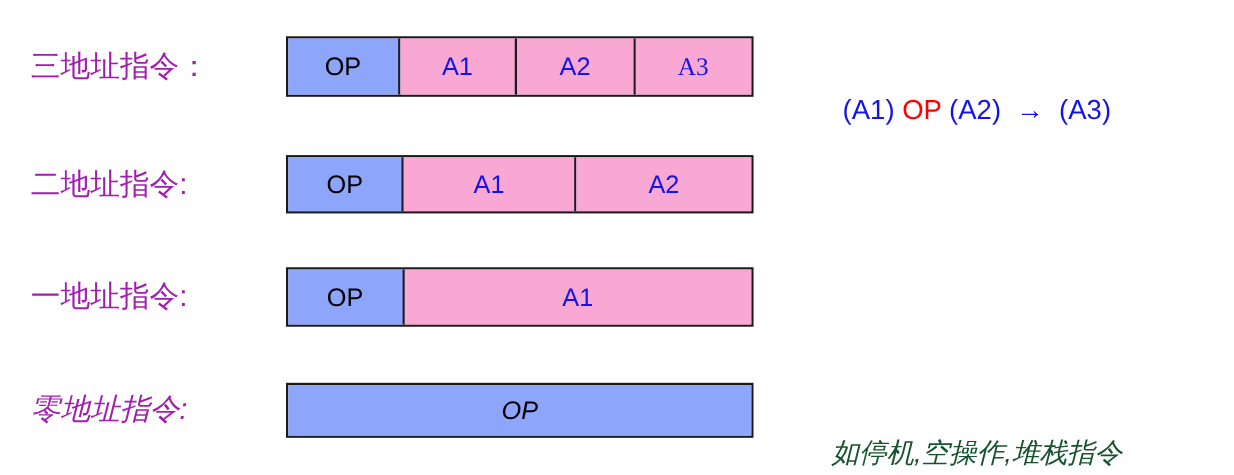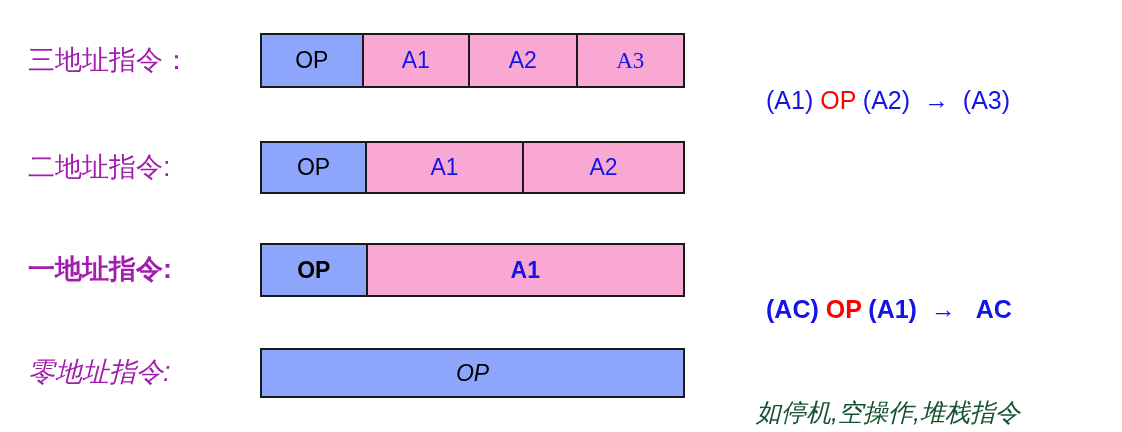--- a/index.html
+++ b/index.html
@@ -94,27 +94,26 @@
     <div class="expr" style="top: 15px;"><span>(A1) </span><span class="opword">OP</span><span> (A2)  </span><span class="arrow">→</span><span>  (A3)</span></div>
   </div>
 <div class="row" style="top: 141px; height: 53px;">
     <div class="row-label" style="top: 13px;">二地址指令:</div>
     <div class="bar" style="height: 53px;">
       <div class="cell op" style="flex: 105 0 0px;">OP</div>
       <div class="cell" style="flex: 158 0 0px;">A1</div>
       <div class="cell" style="flex: 162 0 0px;">A2</div>
     </div>
   </div>
-<div class="row" style="top: 243px; height: 54px; font-weight: bold;">
+<div class="row" style="top: 243px; height: 54px;">
     <div class="row-label" style="top: 13px;">一地址指令:</div>
     <div class="bar" style="height: 54px;">
       <div class="cell op" style="flex: 105 0 0px;">OP</div>
       <div class="cell" style="flex: 320 0 0px;">A1</div>
     </div>
-    <div class="expr" style="top: 14px;"><span>(AC) </span><span class="opword">OP</span><span> (A1)  </span><span class="arrow">→</span><span>   AC</span></div>
   </div>
 <div class="row" style="top: 348px; height: 50px; font-style: italic;">
     <div class="row-label" style="top: 11px;">零地址指令:</div>
     <div class="bar" style="height: 50px;">
       <div class="cell op" style="flex: 425 0 0px;">OP</div>
     </div>
     <div class="expr note" style="top: 12px;">如停机,空操作,堆栈指令</div>
   </div>
 
 </body></html>

